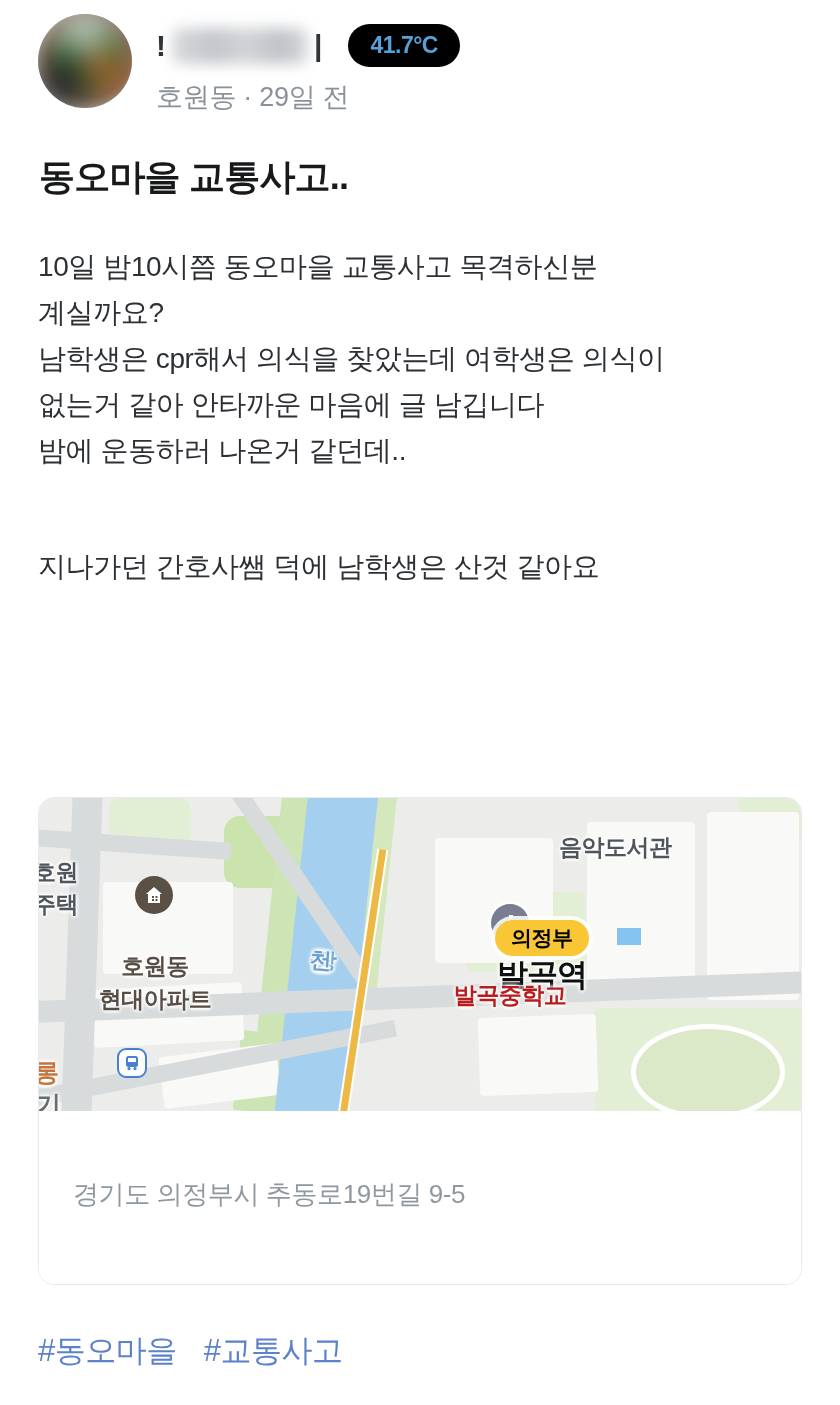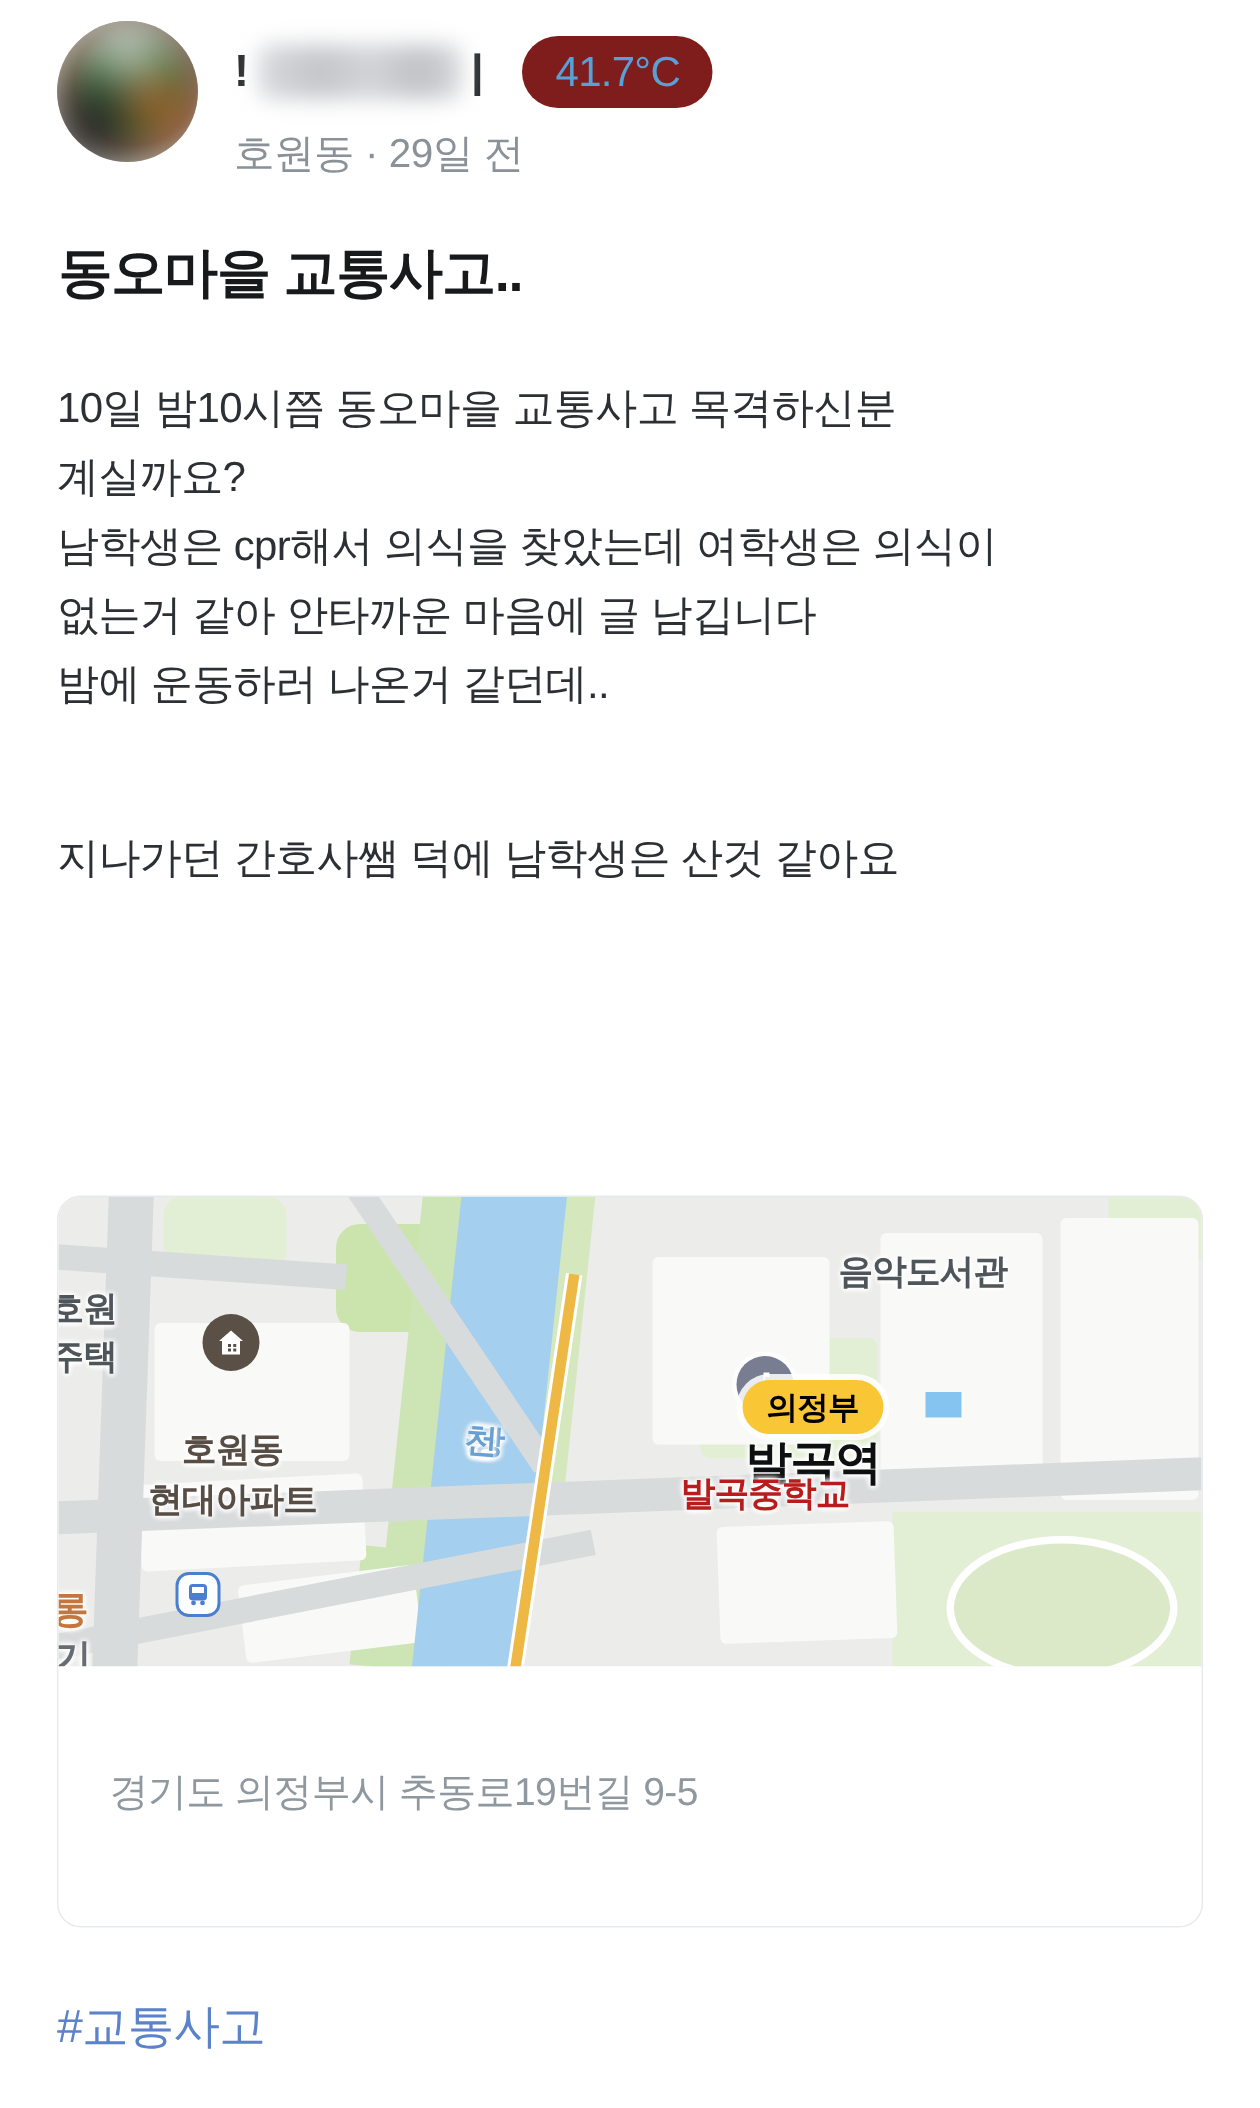--- a/index.html
+++ b/index.html
@@ -20,21 +20,21 @@
               radial-gradient(circle at 50% 20%, rgba(200,205,200,.9), transparent 45%),
               radial-gradient(circle at 45% 50%, rgba(60,110,50,.95), transparent 50%);
             filter:blur(9px); }
   .head-right { padding-top:10px; }
   .name-row { display:flex; align-items:center; gap:12px; }
   .name-mask { display:flex; align-items:center; }
   .mask-glyph { font-size:30px; font-weight:700; color:#2a2d30; }
   .mask-blur { width:136px; height:36px; margin:0 6px; border-radius:8px;
                background:linear-gradient(90deg,#d8dadd,#c3c6ca 30%,#d2d4d7 55%,#bfc2c6 80%,#d8dadd);
                filter:blur(7px); }
-  .temp-badge { margin-left:14px; background:#7f1d1d; color:#57a0d8; font-size:28px; font-weight:400;
+  .temp-badge { margin-left:14px; background:#000000; color:#57a0d8; font-size:23px; font-weight:700;
                 padding:8px 22px; border-radius:999px; letter-spacing:-0.5px; }
   .meta { margin-top:12px; font-size:27px; color:#8a9198; letter-spacing:-0.3px; }
 
   
   .title { margin:38px 39px 0; font-size:36px; font-weight:700; color:#17191b; letter-spacing:-0.8px; }
   .body-text { margin:42px 38px 0; width:764px; }
   .body-text p { font-size:28px; line-height:46px; color:#2c3034; letter-spacing:-0.4px; white-space:pre-line; }
   .body-text p + p { margin-top:70px; }
 
   
@@ -181,16 +181,17 @@
       <div class="maplbl halo" style="left:-5px;top:226px;color:#c4763c;font-weight:700;font-size:25px;">롱</div>
       <div class="maplbl halo" style="left:-3px;top:258px;color:#666c71;font-size:25px;">기</div>
     </div>
 
     <div class="place-info">
       <div class="place-addr">경기도 의정부시 추동로19번길 9-5</div>
     </div>
   </div>
 
   <div class="hashtags">
+    <span>#동오마을</span>
     <span>#교통사고</span>
   </div>
 
 </div>
 
 </body></html>

